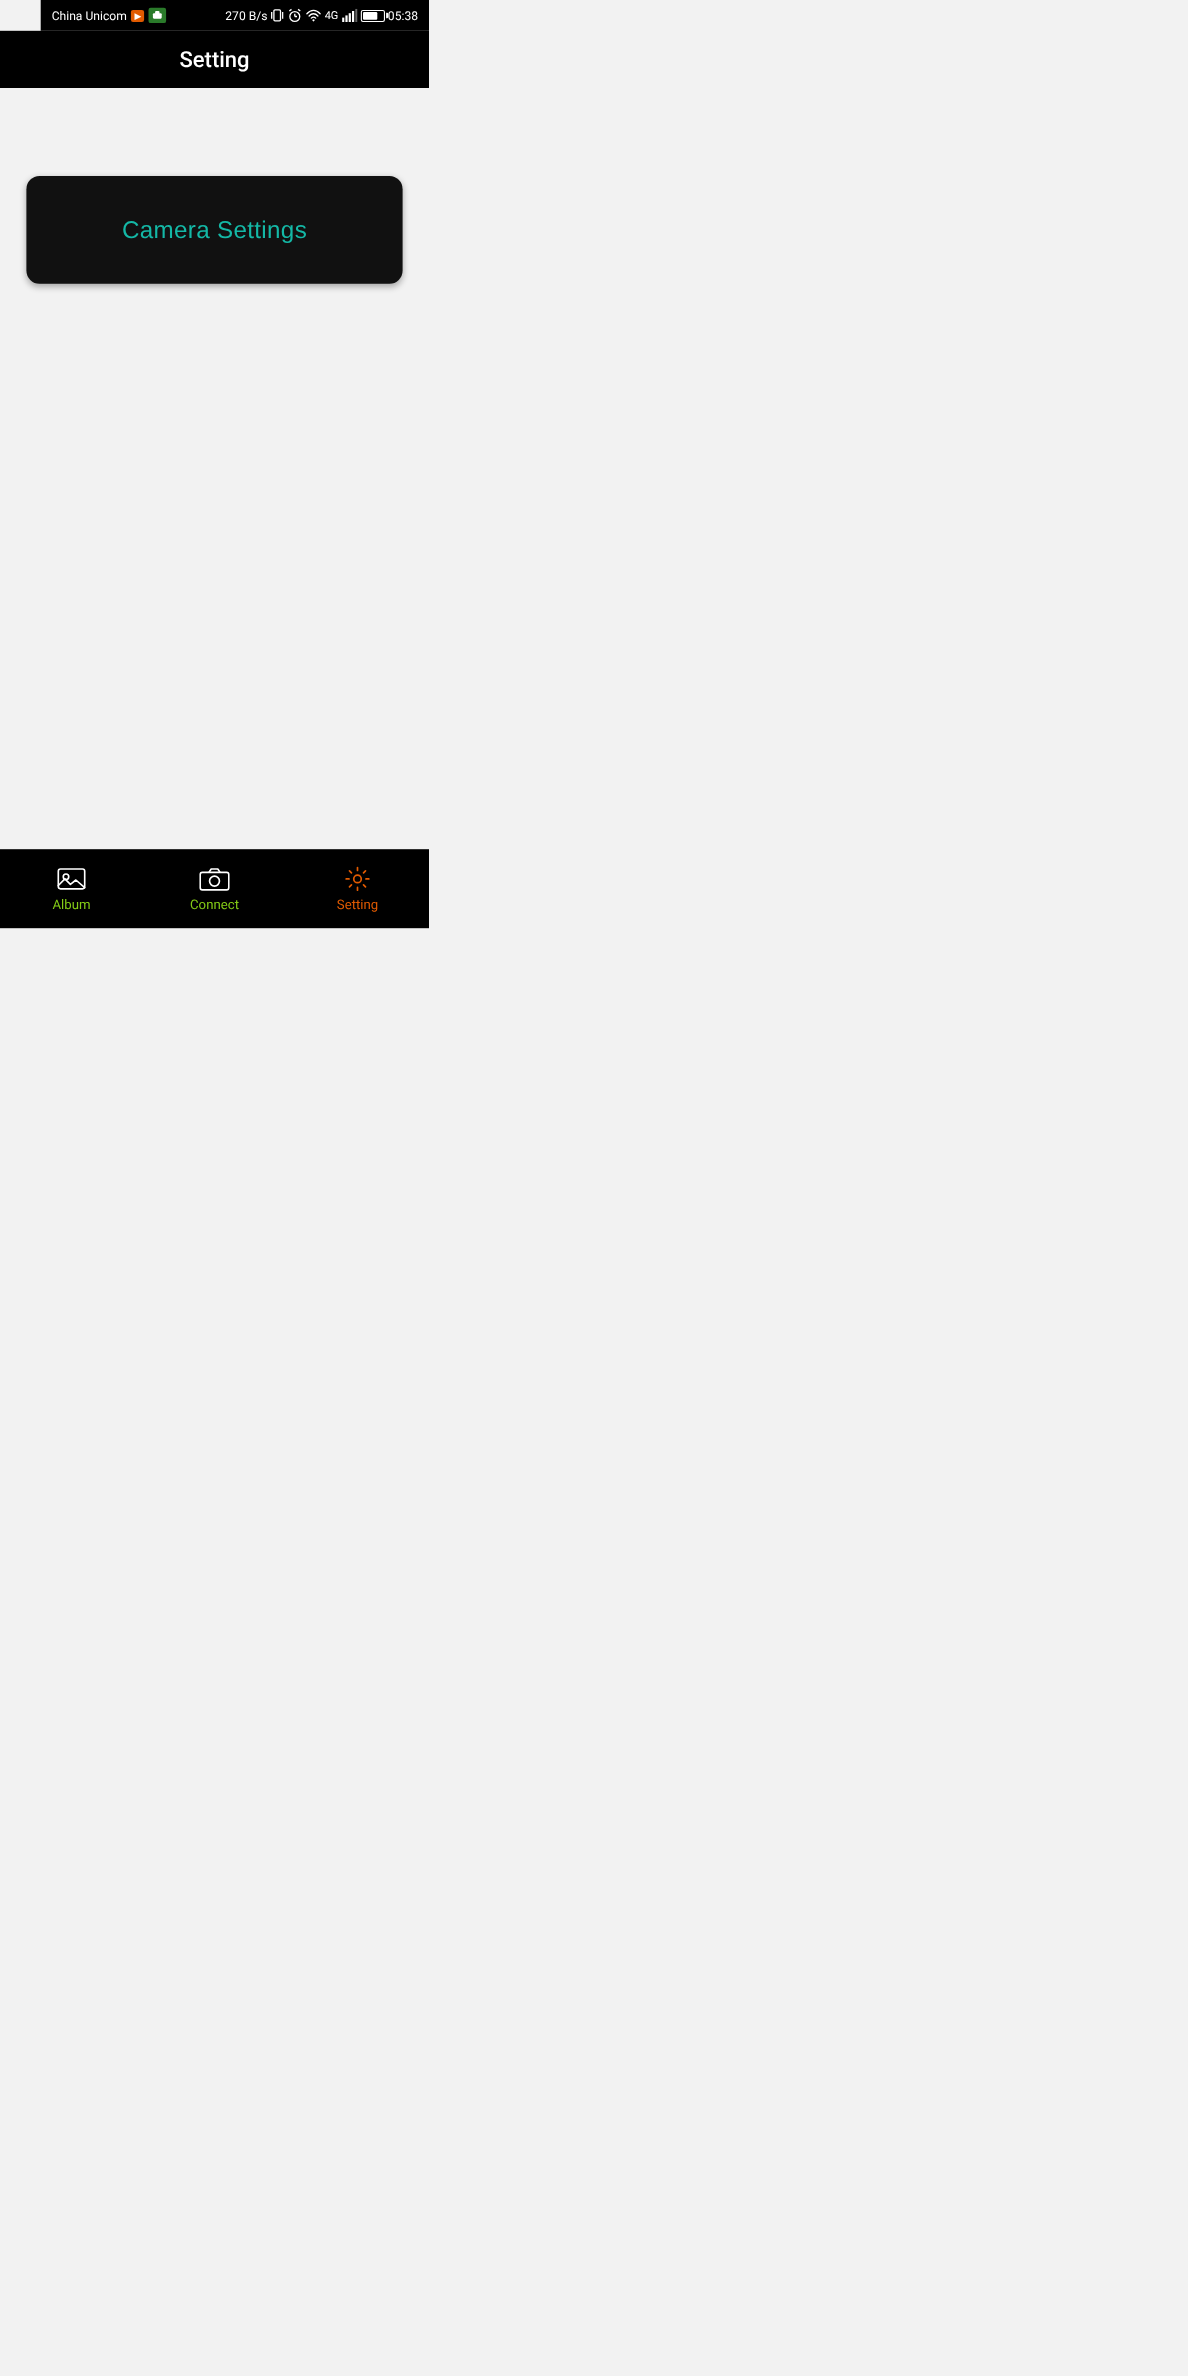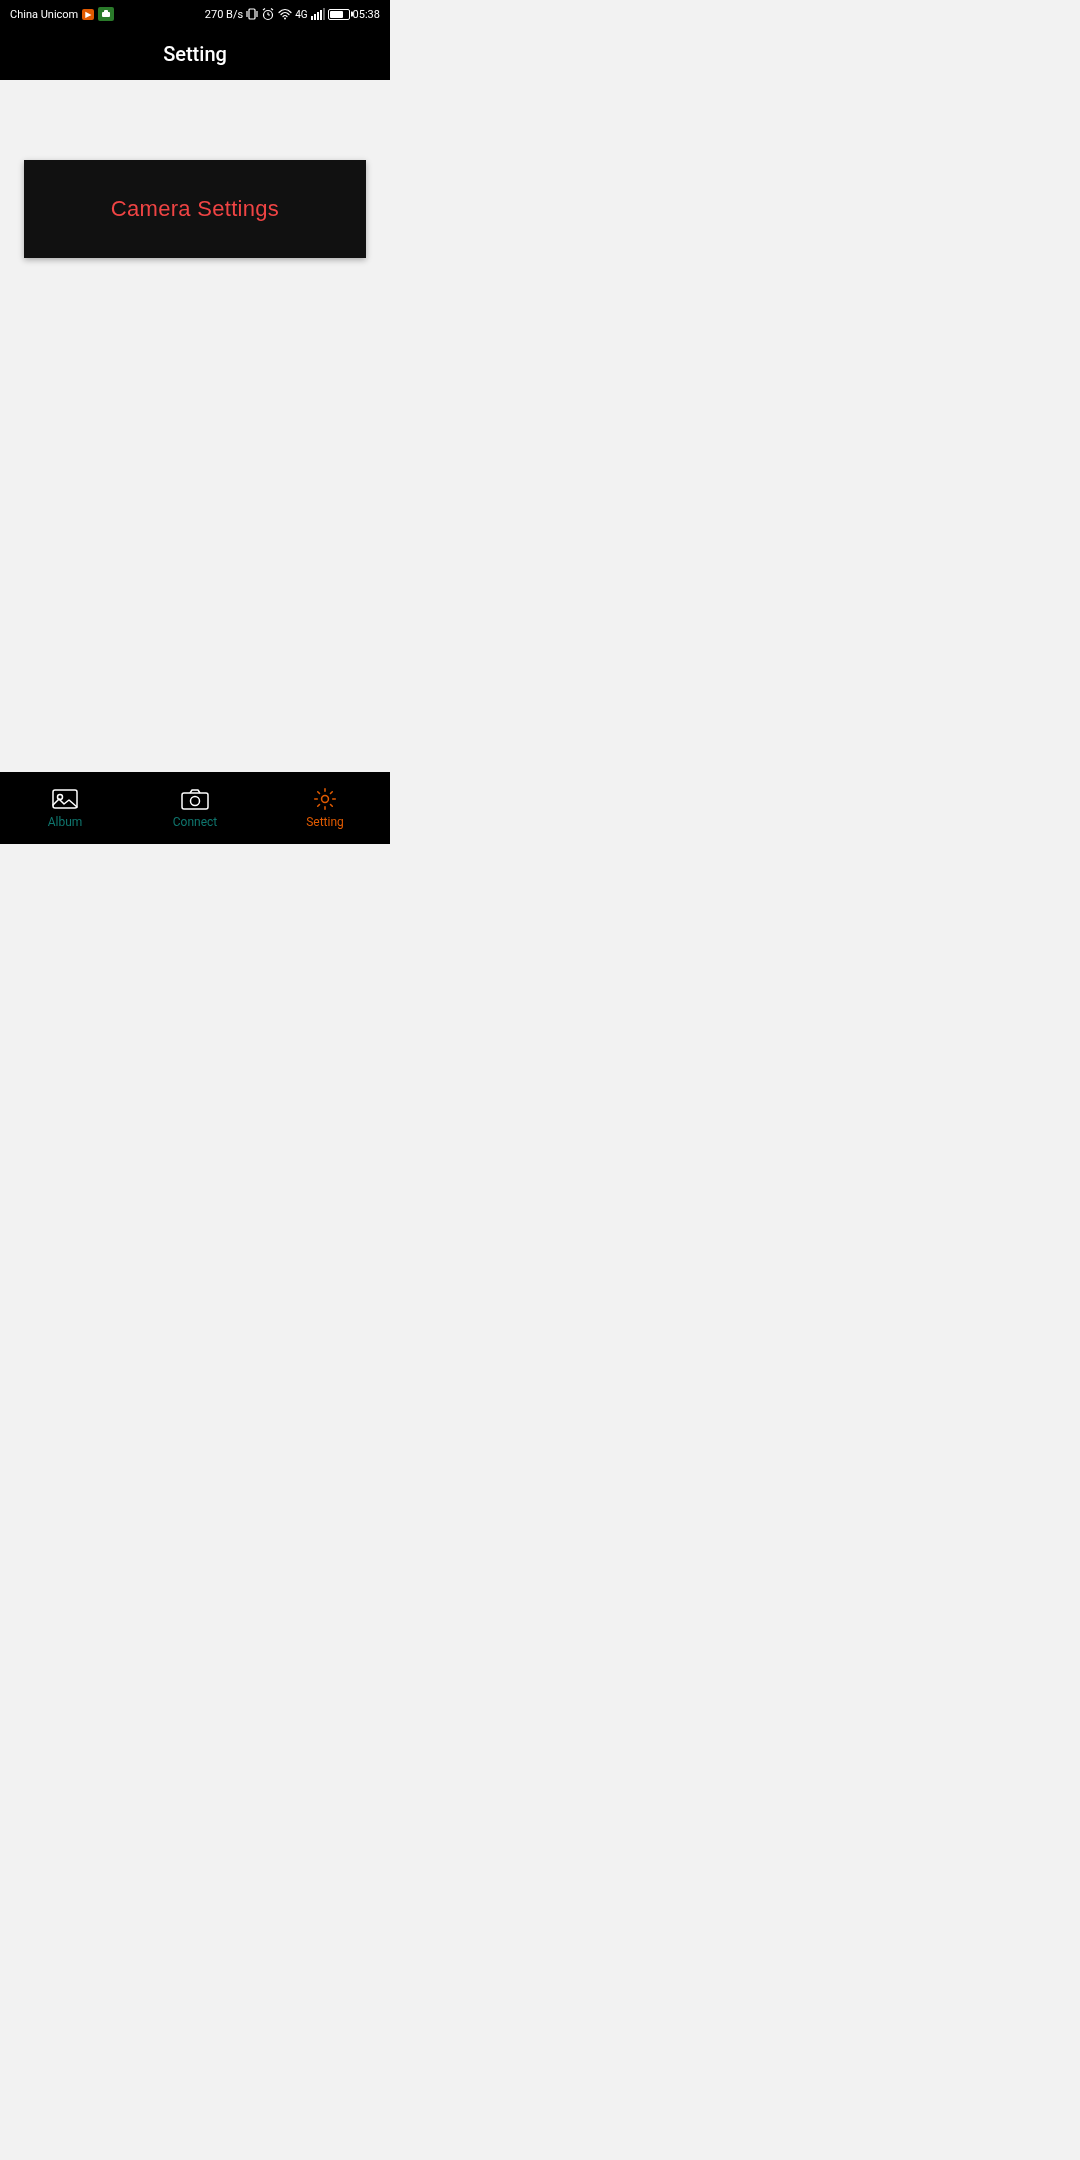--- a/index.html
+++ b/index.html
@@ -24,20 +24,21 @@
     .status-bar {
       background: #000;
       color: #fff;
       height: 28px;
       display: flex;
       align-items: center;
       justify-content: space-between;
       padding: 0 10px;
       font-size: 11px;
       flex-shrink: 0;
+      margin-left: 37px;
     }
 
     .status-left {
       display: flex;
       align-items: center;
       gap: 4px;
     }
 
     .status-right {
       display: flex;
@@ -115,23 +116,23 @@
       flex-direction: column;
       justify-content: flex-start;
       align-items: center;
       padding: 80px 24px 20px;
       gap: 60px;
     }
 
     .menu-button {
       width: 100%;
       background: #111;
-      color: #ef4444;
+      color: #14b8a6;
       border: none;
-      border-radius: 0;
+      border-radius: 12px;
       padding: 36px 20px;
       font-size: 22px;
       font-weight: 500;
       text-align: center;
       cursor: pointer;
       box-shadow: 0 2px 6px rgba(0,0,0,0.3);
       letter-spacing: 0.3px;
     }
 
     
@@ -148,21 +149,21 @@
       display: flex;
       flex-direction: column;
       align-items: center;
       gap: 4px;
       cursor: pointer;
       flex: 1;
     }
 
     .nav-item-label {
       font-size: 12px;
-      color: #0f766e;
+      color: #84cc16;
     }
 
     .nav-item-label.active {
       color: #e05a00;
     }
 
     .nav-icon {
       width: 28px;
       height: 24px;
     }

